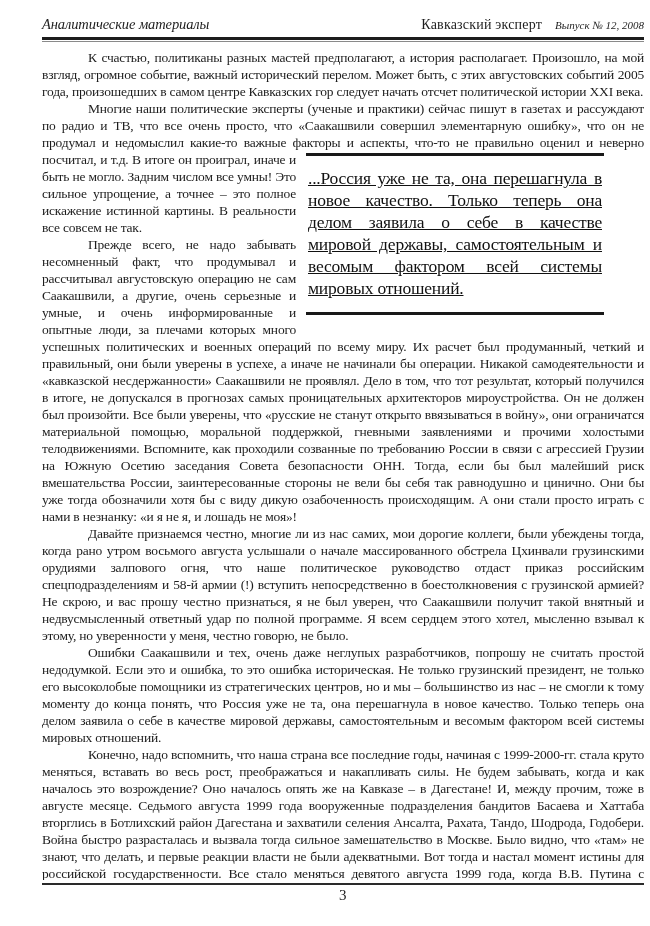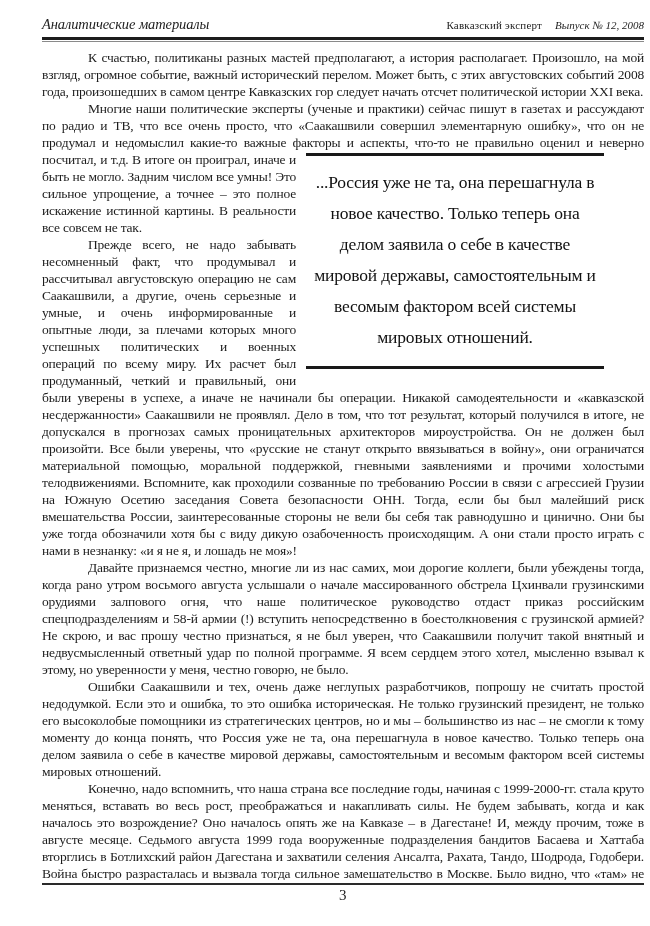--- a/index.html
+++ b/index.html
@@ -13,21 +13,21 @@
     overflow:hidden;
     box-sizing:border-box;
   }
   
   .header{
     padding:15px 6px 4px 42px;
     display:flex;justify-content:space-between;align-items:baseline;
   }
   .header .section{font-style:italic;font-size:14.5px;letter-spacing:-0.1px;}
   .header .right{white-space:nowrap;}
-  .header .journal{font-size:11px;letter-spacing:0.2px;margin-top:24px;}
+  .header .journal{font-size:14px;letter-spacing:0.2px;margin-top:24px;}
   .header .issue{font-style:italic;font-size:11px;margin-left:9px;}
   .header-rule-thick{height:3px;background:#1c1c1c;margin:0 6px 1px 42px;}
   .header-rule-thin{height:1px;background:#8a8a8a;margin:0 6px 0 42px;}
   
   .article{
     padding:7px 6px 0 42px;
     height:838px;
     overflow:hidden;
     box-sizing:border-box;
   }
@@ -41,26 +41,26 @@
   }
   .italic{}
   
   .pullquote{
     float:right;
     width:294px;
     margin:2px 40px 14px 10px;
     border-top:3px solid #181818;
     border-bottom:3px solid #181818;
     padding:11px 2px 13px 2px;
-    text-align:center;
     text-indent:0;
     font-size:17.5px;
-    line-height:31px;
+    line-height:22px;
     letter-spacing:-0.2px;
     color:#111;
+    text-decoration:underline;
   }
   
   .footer{
     position:absolute;
     left:42px;right:6px;top:883px;
     border-top:2px solid #2a2a2a;
   }
   .page-number{
     text-align:center;
     font-size:15px;
@@ -78,21 +78,21 @@
     <span class="right">
       <span class="journal">Кавказский эксперт</span>
       <span class="issue">Выпуск № 12, 2008</span>
     </span>
   </div>
   <div class="header-rule-thick"></div>
   <div class="header-rule-thin"></div>
 
   <div class="article">
 
-    <p class="para">К счастью, политиканы разных мастей предполагают, а история располагает. Произошло, на мой взгляд, огромное событие, важный исторический перелом. Может быть, с этих августовских событий 2008 года, произошедших в самом центре Кавказских гор следует начать отсчет политической истории XXI века.</p>
+    <p class="para">К счастью, политиканы разных мастей предполагают, а история располагает. Произошло, на мой взгляд, огромное событие, важный исторический перелом. Может быть, с этих августовских событий 2005 года, произошедших в самом центре Кавказских гор следует начать отсчет политической истории XXI века.</p>
 
     <div class="para">
       <span class="seg">Многие наши политические эксперты (ученые и практики) сейчас пишут в газетах и рассуждают по радио и ТВ, что все очень просто, что «Саакашвили совершил элементарную ошибку», что он не продумал и недомыслил какие-то важные факторы и аспекты, что-то не правильно </span><aside class="pullquote"><span>...Россия уже не та, она перешагнула в новое качество. Только теперь она делом заявила о себе в качестве мировой державы, самостоятельным и весомым фактором всей системы мировых отношений.</span></aside><span class="seg">оценил и неверно посчитал, и т.д. В итоге он проиграл, иначе и быть не могло. Задним числом все умны! Это сильное упрощение, а точнее – это полное искажение истинной картины. В реальности все совсем не так.</span>
     </div>
 
     <div class="para">
       <span class="seg">Прежде всего, не надо забывать несомненный факт, что продумывал и рассчитывал августовскую операцию не сам Саакашвили, а другие, очень серьезные и умные, и очень информированные и опытные люди, за плечами которых много </span><span class="seg italic">успешных</span><span class="seg"> политических и военных операций по всему миру. Их расчет был продуманный, четкий и правильный, они были уверены в успехе, а иначе не начинали бы операции. Никакой самодеятельности и «кавказской несдержанности» Саакашвили не проявлял. Дело в том, что тот результат, который получился в итоге, не допускался в прогнозах самых проницательных архитекторов мироустройства. Он </span><span class="seg italic">не должен</span><span class="seg"> был произойти. Все были уверены, что </span><span class="seg italic">«русские не станут открыто ввязываться в войну»</span><span class="seg">, они ограничатся материальной помощью, моральной поддержкой, гневными заявлениями и прочими холостыми телодвижениями. Вспомните, как проходили созванные по требованию России в связи с агрессией Грузии на Южную Осетию заседания Совета безопасности ОНН. Тогда, если бы был малейший риск вмешательства России, заинтересованные стороны не вели бы себя так равнодушно и цинично. Они бы уже тогда обозначили хотя бы с виду дикую озабоченность происходящим. А они стали просто играть с нами в незнанку: «и я не я, и лошадь не моя»!</span>
     </div>
 
     <div class="para">

